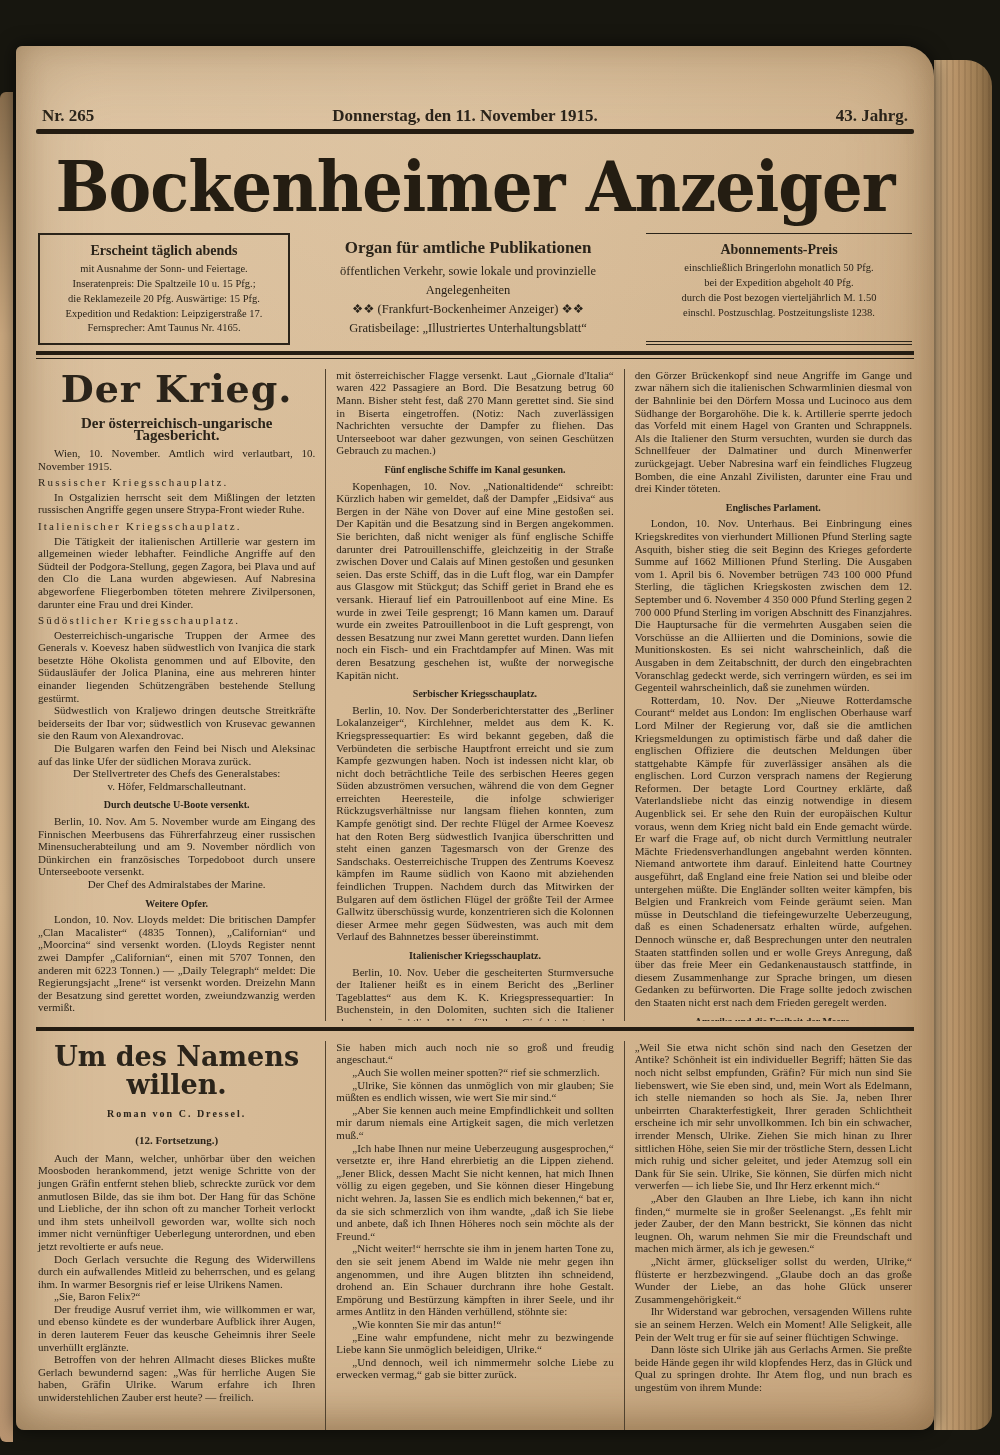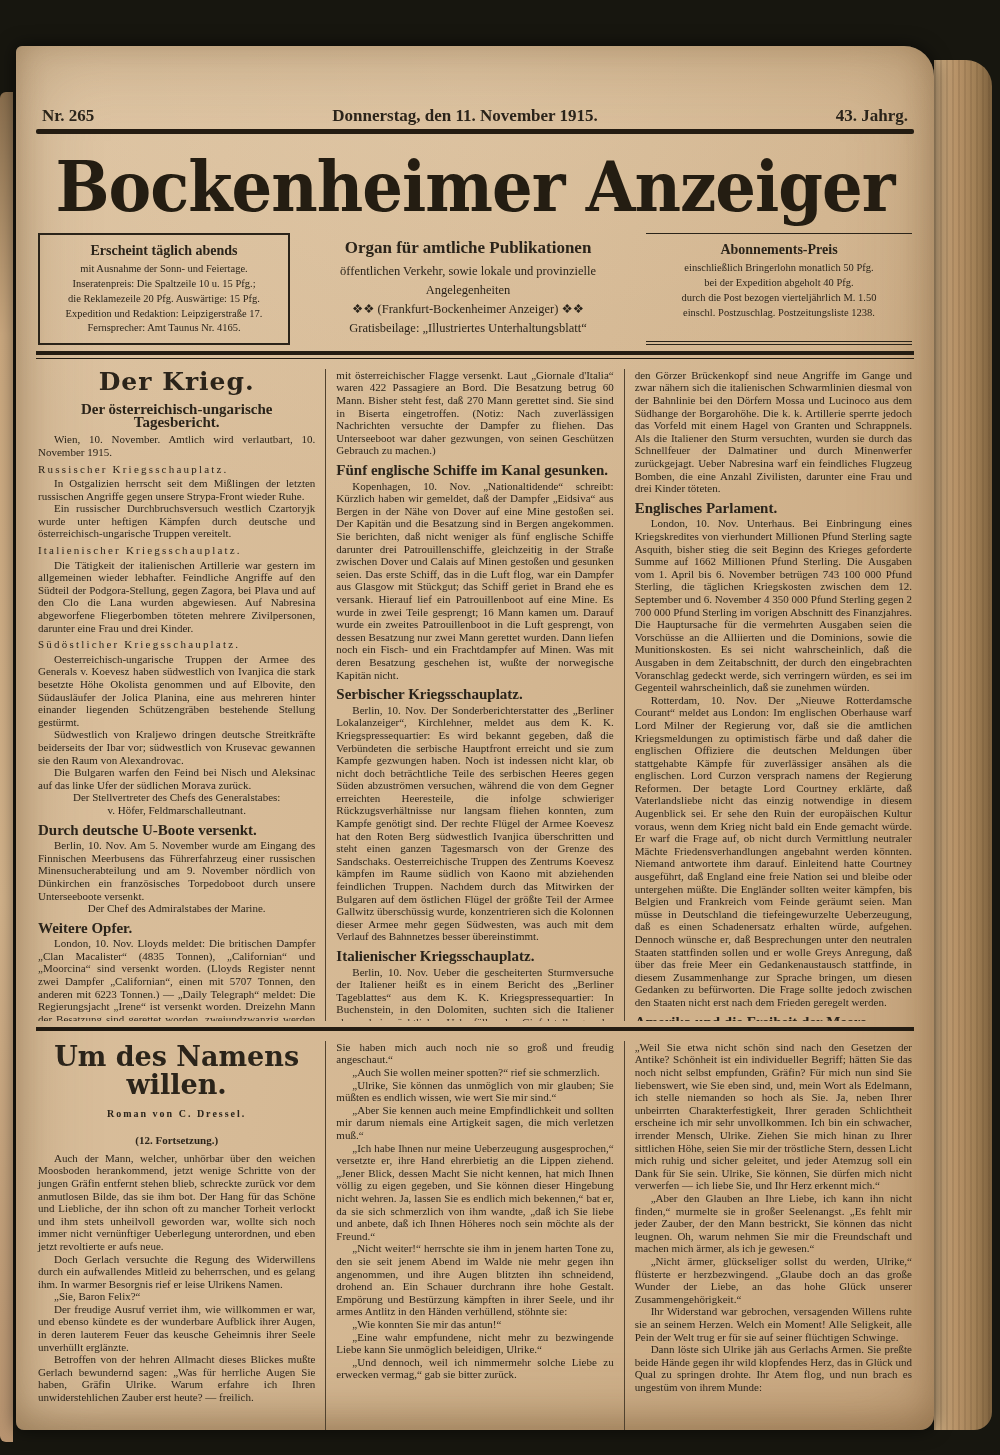--- a/index.html
+++ b/index.html
@@ -43,24 +43,24 @@
   .cols{display:flex;}
   .cols .col{flex:1;padding:0 10px;overflow:hidden;}
   .cols .col:first-child{padding-left:2px;}
   .cols .col:last-child{padding-right:2px;}
   .cols .col + .col{border-left:1px solid #50422f;}
   .news-cols{height:652px;}
   .feu-cols{height:392px;justify-content:center;}
   .section-rule{height:4px;background:#241c12;margin:6px 0 10px;}
   
   .blk{font-size:11px;line-height:12.6px;}
-  .h-xl{font-family:"DejaVu Serif",serif;font-size:25px;line-height:1.05;font-weight:bold;text-align:center;margin:0 0 8px;letter-spacing:1px;}
+  .h-xl{font-family:"DejaVu Serif",serif;font-size:38px;line-height:1.05;font-weight:bold;text-align:center;margin:0 0 8px;letter-spacing:1px;}
   .h-sub{font-size:15px;font-weight:bold;text-align:center;margin:0 0 5px;}
   .cross{letter-spacing:2.2px;font-size:11px;margin:4px 0 2px;}
-  .subhead{font-weight:bold;text-align:left;font-size:15px;margin:7px 0 3px;}
+  .subhead{font-weight:bold;text-align:center;font-size:10px;margin:7px 0 3px;}
   .para{text-indent:16px;text-align:justify;}
   .para0{text-align:justify;}
   .cent{text-align:center;}
   .serial-title{font-family:"DejaVu Serif",serif;font-size:27px;font-weight:bold;text-align:center;line-height:1.05;margin:2px 0 8px;}
   .byline{text-align:center;font-weight:bold;font-size:10px;letter-spacing:2px;margin:0 0 14px;}
   .cont{text-align:center;font-weight:bold;font-size:11px;margin:4px 0 5px;}
   
   .line{font-size:10.5px;line-height:1.4;text-align:center;}
   .line-lg{font-size:14px;font-weight:bold;text-align:center;line-height:1.3;margin-bottom:2px;}
   .line-xl{font-size:17px;font-weight:bold;text-align:center;line-height:1.3;margin-bottom:3px;}
@@ -109,21 +109,20 @@
 
   <div class="double-rule"></div>
 
   <div class="cols news-cols">
     <div class="col">
         <div class="blk h-xl">Der Krieg.</div>
         <div class="blk h-sub">Der österreichisch-ungarische Tagesbericht.</div>
         <div class="blk para">Wien, 10. November. Amtlich wird verlautbart, 10. November 1915.</div>
         <div class="blk cross">Russischer Kriegsschauplatz.</div>
         <div class="blk para">In Ostgalizien herrscht seit dem Mißlingen der letzten russischen Angriffe gegen unsere Strypa-Front wieder Ruhe.</div>
-        <div class="blk para">Ein russischer Durchbruchsversuch westlich Czartoryjk wurde unter heftigen Kämpfen durch deutsche und österreichisch-ungarische Truppen vereitelt.</div>
         <div class="blk cross">Italienischer Kriegsschauplatz.</div>
         <div class="blk para">Die Tätigkeit der italienischen Artillerie war gestern im allgemeinen wieder lebhafter. Feindliche Angriffe auf den Südteil der Podgora-Stellung, gegen Zagora, bei Plava und auf den Clo die Lana wurden abgewiesen. Auf Nabresina abgeworfene Fliegerbomben töteten mehrere Zivilpersonen, darunter eine Frau und drei Kinder.</div>
         <div class="blk cross">Südöstlicher Kriegsschauplatz.</div>
         <div class="blk para">Oesterreichisch-ungarische Truppen der Armee des Generals v. Koevesz haben südwestlich von Ivanjica die stark besetzte Höhe Okolista genommen und auf Elbovite, den Südausläufer der Jolica Planina, eine aus mehreren hinter einander liegenden Schützengräben bestehende Stellung gestürmt.</div>
         <div class="blk para">Südwestlich von Kraljewo dringen deutsche Streitkräfte beiderseits der Ibar vor; südwestlich von Krusevac gewannen sie den Raum von Alexandrovac.</div>
         <div class="blk para">Die Bulgaren warfen den Feind bei Nisch und Aleksinac auf das linke Ufer der südlichen Morava zurück.</div>
         <div class="blk cent">Der Stellvertreter des Chefs des Generalstabes:</div>
         <div class="blk cent">v. Höfer, Feldmarschalleutnant.</div>
         <div class="blk subhead">Durch deutsche U-Boote versenkt.</div>
         <div class="blk para">Berlin, 10. Nov. Am 5. November wurde am Eingang des Finnischen Meerbusens das Führerfahrzeug einer russischen Minensucherabteilung und am 9. November nördlich von Dünkirchen ein französisches Torpedoboot durch unsere Unterseeboote versenkt.</div>

